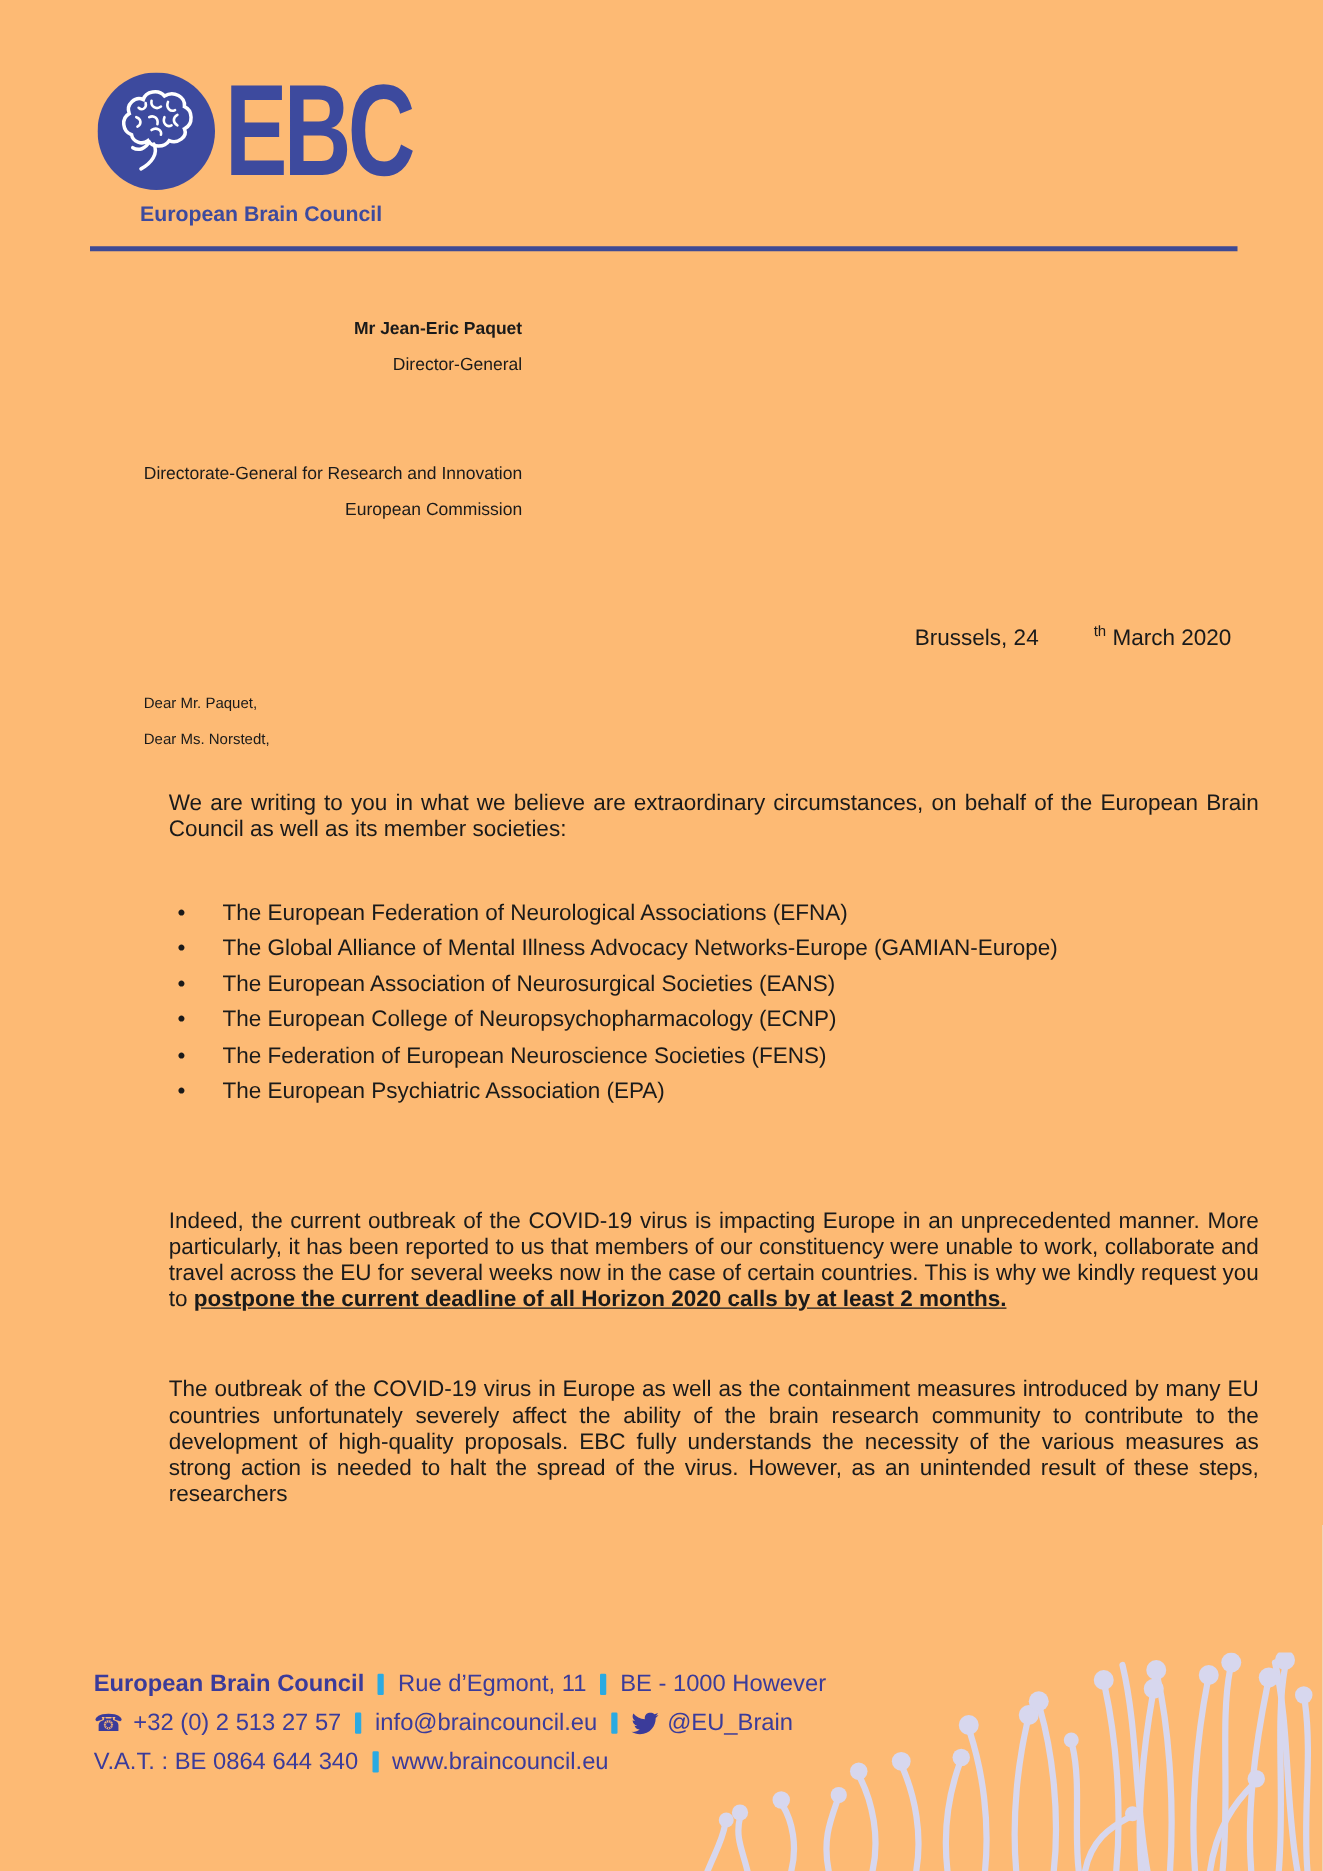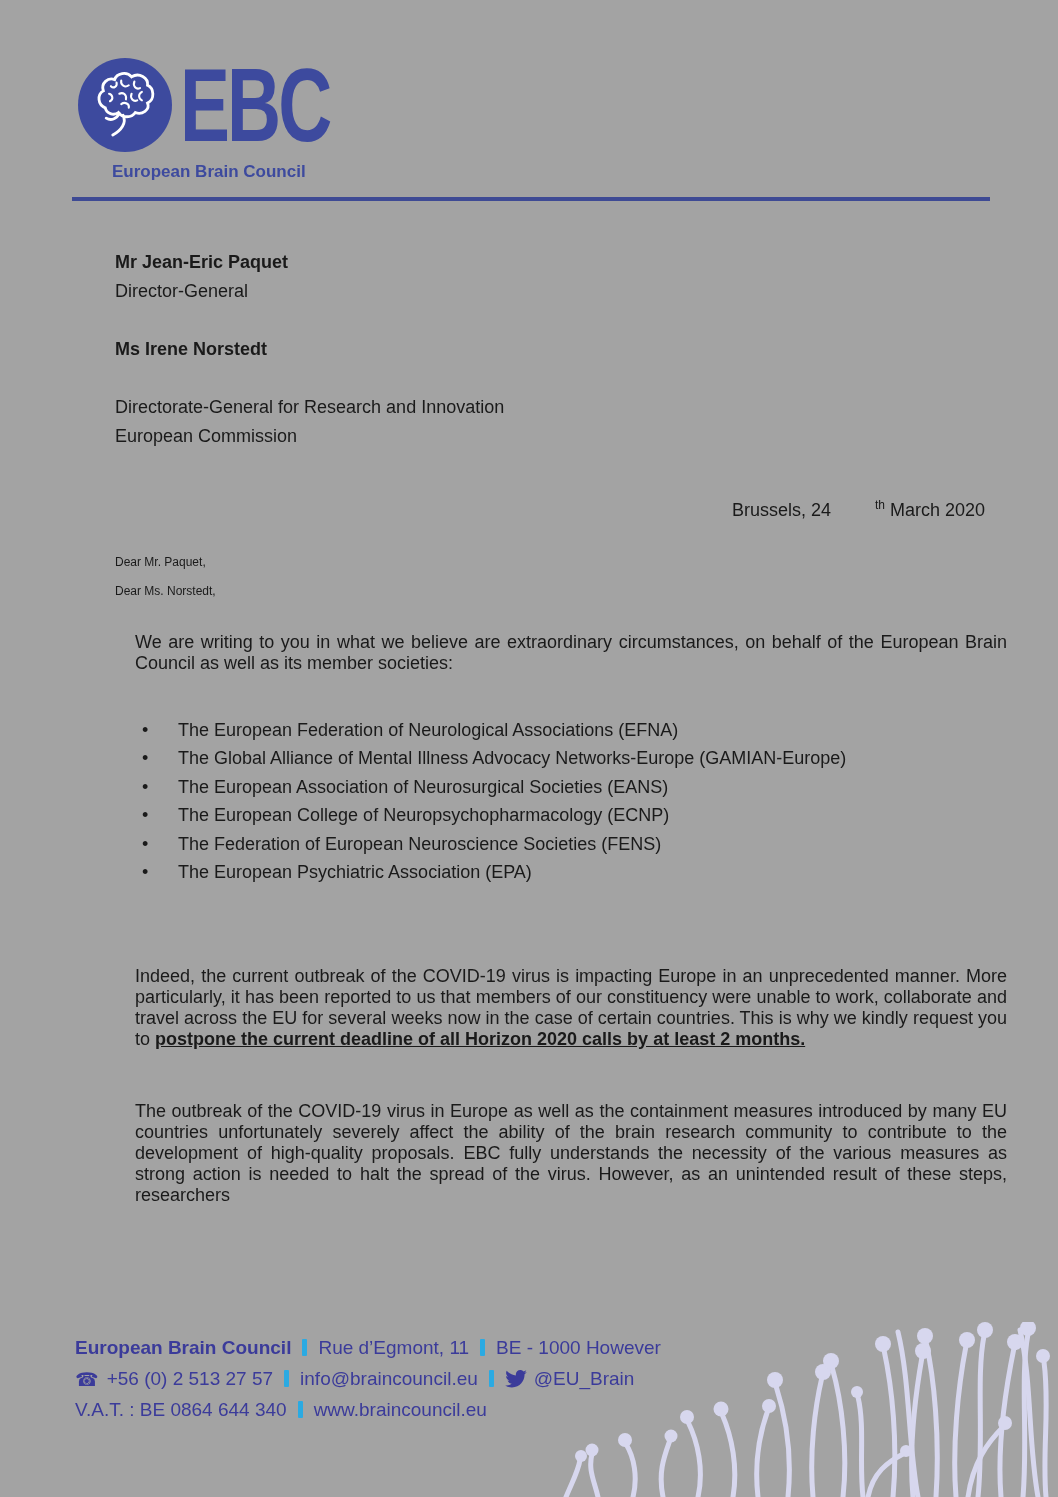--- a/index.html
+++ b/index.html
@@ -1,21 +1,21 @@
 <!DOCTYPE html>
 <html><head>
 <meta charset="utf-8">
 <style>
   * { margin: 0; padding: 0; box-sizing: border-box; }
   html, body { background: #e8e8e8; }
   .page {
     position: relative;
     width: 1058px;
     height: 1497px;
-    background: #a3a3a3;
+    background: #fdba74;
     overflow: hidden;
     font-family: "Liberation Sans", sans-serif;
     color: #1a1a1a;
   }
   
   .logo-block { position: absolute; top: 58px; left: 78px; }
   .logo-row { display: flex; align-items: flex-start; }
   .brain-circle { width: 94px; height: 94px; display: block; }
   .ebc-wordmark {
     font-weight: bold;
@@ -31,21 +31,21 @@
   .logo-subtitle {
     position: absolute; top: 104px; left: 34px;
     font-weight: bold; font-size: 17px; color: #3d4a9e;
     white-space: nowrap;
   }
   .header-rule {
     position: absolute; top: 197px; left: 72px;
     width: 918px; height: 4px; background: #3e4a94;
   }
   
-  .recipients { position: absolute; top: 248px; left: 115px; font-size: 18px; line-height: 29px; }
+  .recipients { position: absolute; top: 248px; left: 115px; font-size: 14px; line-height: 29px; text-align: right; }
   .recipients .name { font-weight: bold; }
   .blank-line { height: 29px; }
   .date-line {
     position: absolute; top: 498px; left: 115px; width: 870px;
     text-align: right; font-size: 18px;
   }
   .date-line sup { font-size: 12px; margin-left: 44px; }
   .salutation { position: absolute; top: 548px; left: 115px; font-size: 12px; line-height: 29px; }
   .para { position: absolute; left: 115px; width: 872px; font-size: 18px; line-height: 21px; text-align: justify; margin-left: 20px; }
   .para-1 { top: 632px; }
@@ -89,21 +89,20 @@
       <div class="ebc-wordmark">EBC</div>
     </div>
     <div class="logo-subtitle">European Brain Council</div>
   </div>
   <div class="header-rule"></div>
 
   <div class="recipients">
     <div class="name">Mr Jean-Eric Paquet</div>
     <div>Director-General</div>
     <div class="blank-line"></div>
-    <div class="name">Ms Irene Norstedt</div>
     <div class="blank-line"></div>
     <div>Directorate-General for Research and Innovation</div>
     <div>European Commission</div>
   </div>
 
   <div class="date-line"><span>Brussels, 24</span><sup>th</sup><span> March 2020</span></div>
 
   <div class="salutation">
     <div>Dear Mr. Paquet,</div>
     <div>Dear Ms. Norstedt,</div>
@@ -178,21 +177,21 @@
   <div class="footer">
     <div class="footer-line">
       <span>European Brain Council</span>
       <span class="sep"></span>
       <span class="normal">Rue d’Egmont, 11</span>
       <span class="sep"></span>
       <span class="normal">BE - 1000 However</span>
     </div>
     <div class="footer-line">
       <span class="phone-icon">☎</span>
-      <span class="normal">+56 (0) 2 513 27 57</span>
+      <span class="normal">+32 (0) 2 513 27 57</span>
       <span class="sep"></span>
       <span class="normal">info@braincouncil.eu</span>
       <span class="sep"></span>
       <svg class="twitter-icon" viewBox="0 0 24 20" aria-hidden="true">
         <path fill="#3b3b9a" d="M24 2.3c-.9.4-1.8.7-2.8.8 1-.6 1.8-1.6 2.2-2.7-1 .6-2 1-3.1 1.2C19.4.6 18.1 0 16.7 0c-2.7 0-4.9 2.2-4.9 4.9 0 .4 0 .8.1 1.1C7.7 5.8 4.1 3.8 1.7.8 1.3 1.5 1 2.4 1 3.3c0 1.7.9 3.2 2.2 4.1-.8 0-1.6-.2-2.2-.6v.1c0 2.4 1.7 4.4 3.9 4.8-.4.1-.8.2-1.3.2-.3 0-.6 0-.9-.1.6 2 2.4 3.4 4.6 3.4-1.7 1.3-3.8 2.1-6.1 2.1-.4 0-.8 0-1.2-.1 2.2 1.4 4.8 2.2 7.5 2.2 9.1 0 14-7.5 14-14v-.6c1-.7 1.8-1.6 2.5-2.5z"></path>
       </svg>
       <span class="normal">@EU_Brain</span>
     </div>
     <div class="footer-line">
       <span class="normal">V.A.T. : BE 0864 644 340</span>

